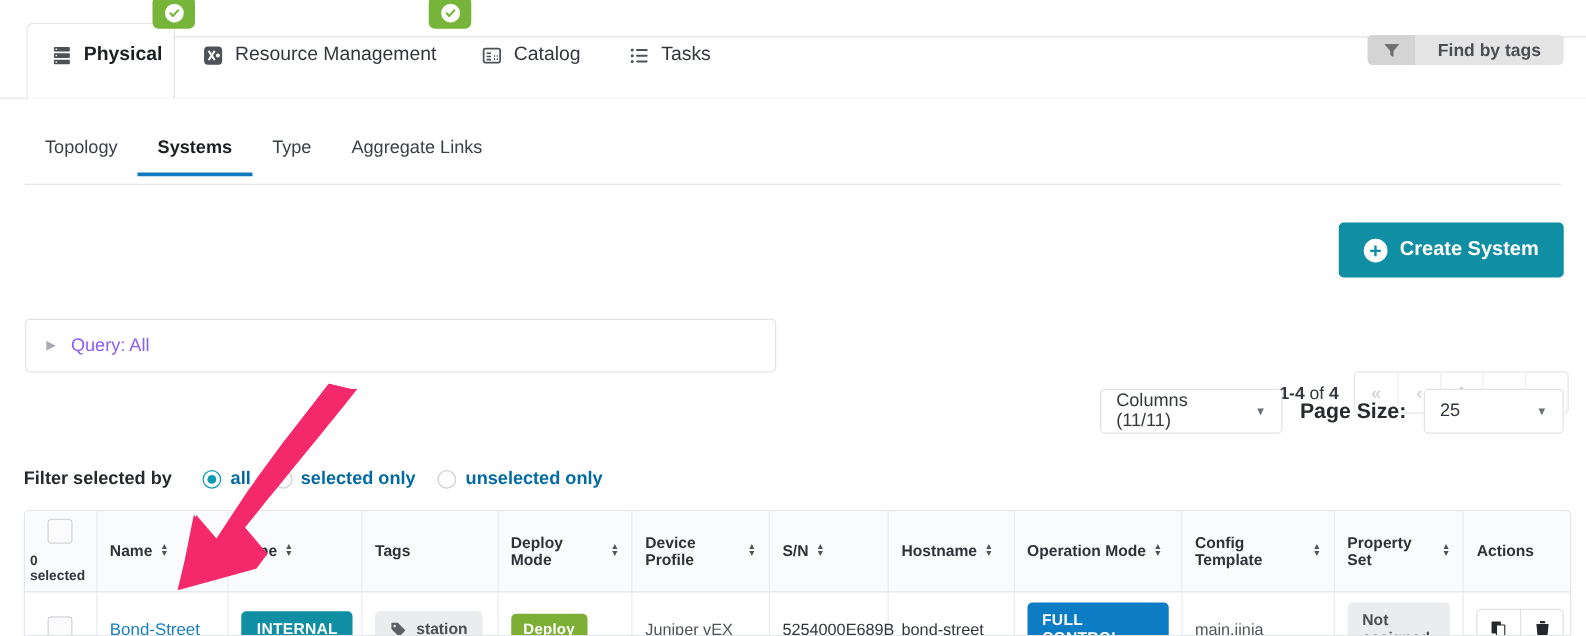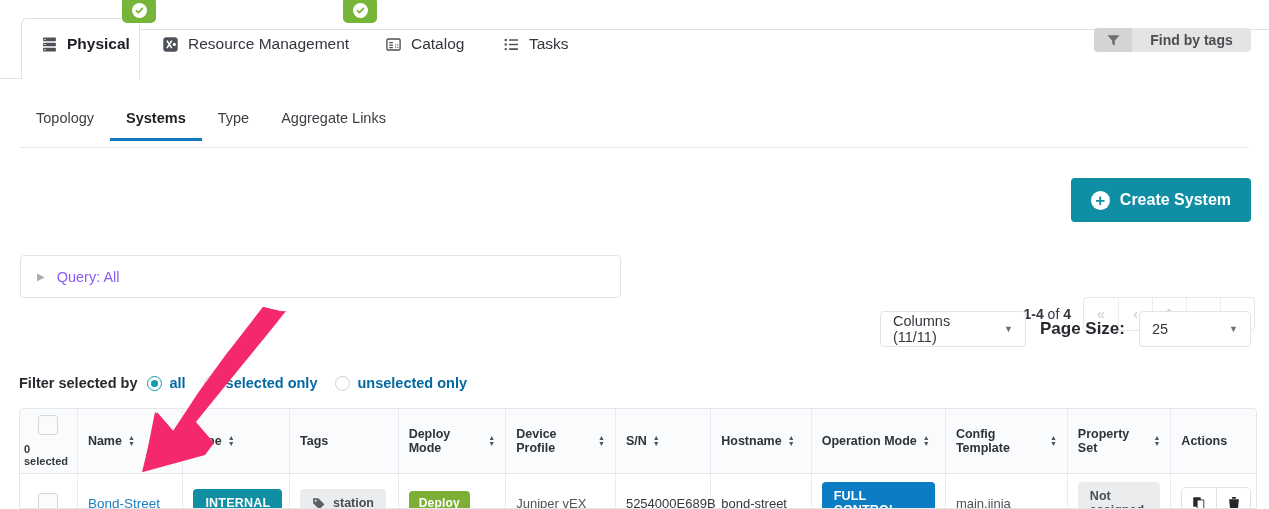--- a/index.html
+++ b/index.html
@@ -123,21 +123,21 @@
     display:flex; align-items:center; justify-content:space-between; padding:0 12px;
     font-size:14.5px; color:#33373d; cursor:pointer;
   }
   .sel .dd { color:#6a6f75; font-size:9px; margin-left:12px; }
   .sel-columns { width:146px; }
   .pagesize-lbl { font-size:17px; font-weight:bold; color:#26292e; }
   .sel-pagesize { width:112px; }
 
   
   .filterrow { position:absolute; left:19px; top:375px; display:flex; align-items:center; gap:9px; }
-  .filterrow .flabel { font-size:14.5px; font-weight:bold; color:#26292e; margin-right:1px; }
+  .filterrow .flabel { font-size:14.5px; font-weight:bold; color:#26292e; margin-right:16px; }
   .radio-item { display:flex; align-items:center; gap:7px; margin-right:9px; cursor:pointer; }
   .radio {
     width:15px; height:15px; border-radius:50%; border:1px solid #ccd0d4; background:#fff;
     display:flex; align-items:center; justify-content:center;
   }
   .radio.on { border-color:#0f9bb0; }
   .radio.on::after { content:""; width:7px; height:7px; border-radius:50%; background:#0f9bb0; }
   .radio-item .rlabel { font-size:14.5px; font-weight:bold; color:#0369a1; }
 
   

